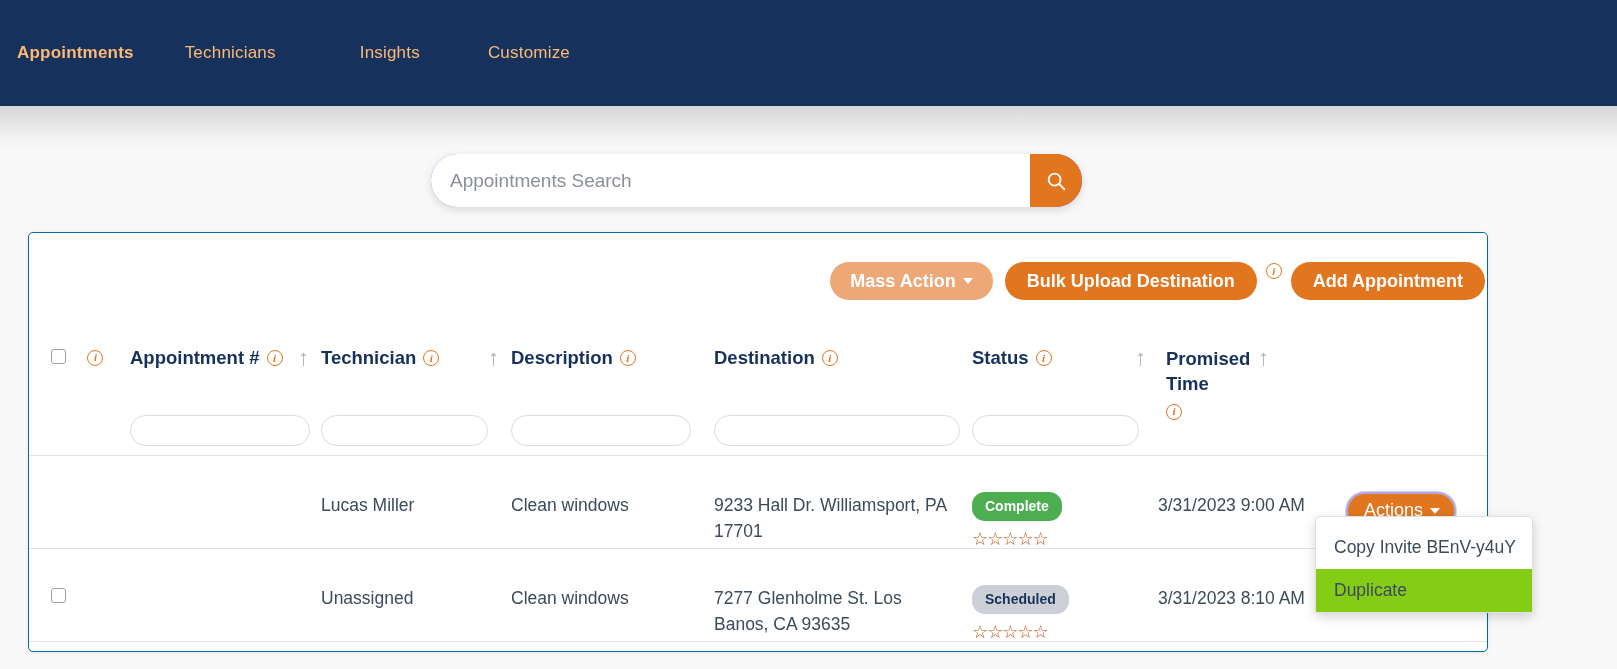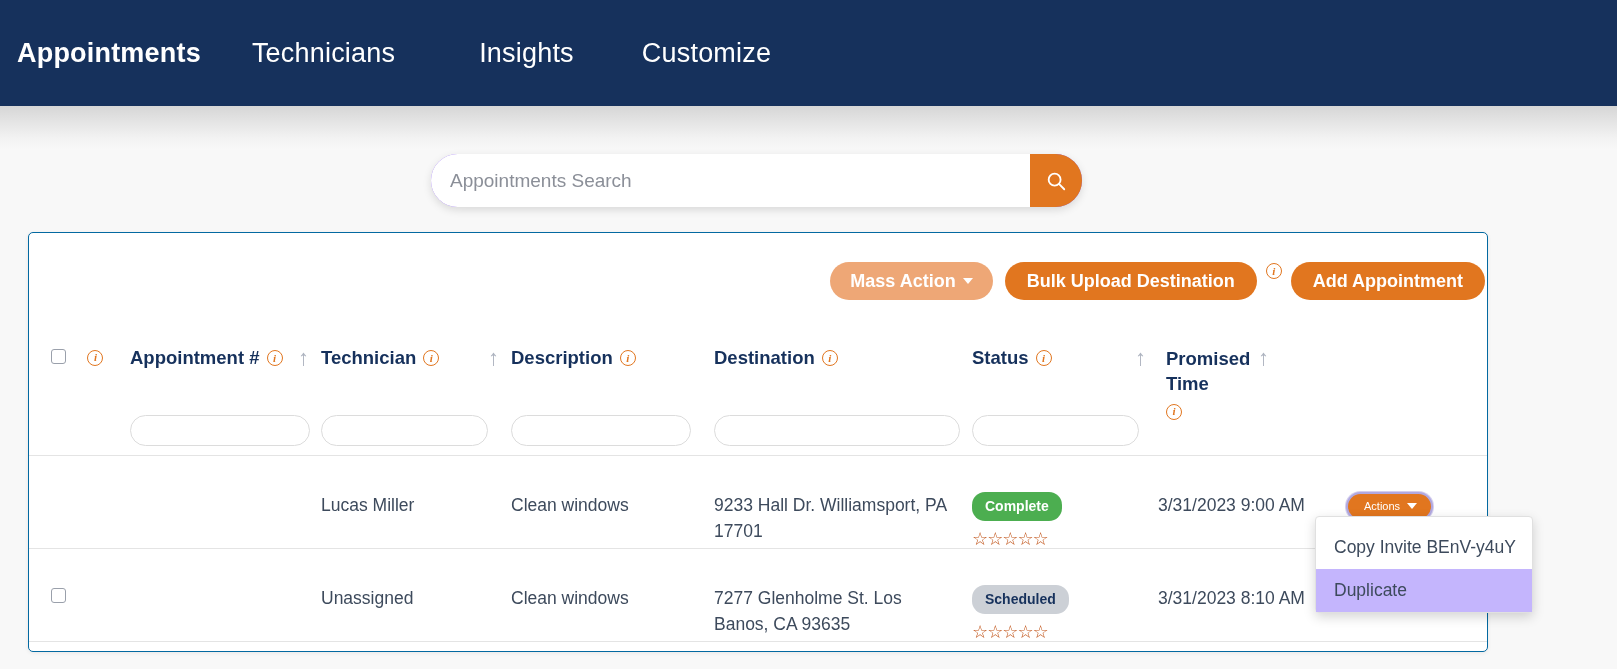--- a/index.html
+++ b/index.html
@@ -13,22 +13,22 @@
 
   
   .navbar {
     position: absolute; left: 0; top: 0;
     width: 1617px; height: 106px;
     background: #16315c;
     display: flex; align-items: center;
   }
   .nav-items { display: flex; align-items: center; padding-left: 17px; }
   .nav-item {
-    color: #ffffff;
-    font-size: 27px;
+    color: #fdba74;
+    font-size: 17px;
     letter-spacing: .2px;
     cursor: pointer;
     white-space: nowrap;
   }
   .nav-item.active { font-weight: bold; }
   .nav-item.i0 { margin-right: 51px; }
   .nav-item.i1 { margin-right: 84px; }
   .nav-item.i2 { margin-right: 68px; }
 
   .nav-shadow {
@@ -224,21 +224,21 @@
     line-height: 1;
   }
 
   
   .actions-btn {
     position: relative;
     background: #e1761f;
     border: 2px solid #b1a8e0;
     border-radius: 20px;
     color: #ffffff;
-    font-size: 11px;
+    font-size: 18px;
     font-family: "Liberation Sans", sans-serif;
     padding: 6px 14px 7px 16px;
     cursor: pointer;
     box-shadow: 0 0 0 1px rgba(177,168,224,.55);
     display: inline-flex; align-items: center;
     white-space: nowrap;
   }
   .dropdown {
     position: absolute;
     left: 1286px; top: 283px;
@@ -250,21 +250,21 @@
     padding: 9px 0 0 0;
     z-index: 40;
   }
   .dd-item {
     padding: 11px 18px;
     font-size: 17.5px;
     color: #3d4a5c;
     white-space: nowrap;
     cursor: pointer;
   }
-  .dd-item.hl { background: #c4b5fd; }
+  .dd-item.hl { background: #84cc16; }
 </style>
 </head>
 <body>
 
 <div class="navbar">
   <div class="nav-items">
     <span class="nav-item active i0">Appointments</span>
     <span class="nav-item i1">Technicians</span>
     <span class="nav-item i2">Insights</span>
     <span class="nav-item i3">Customize</span>

